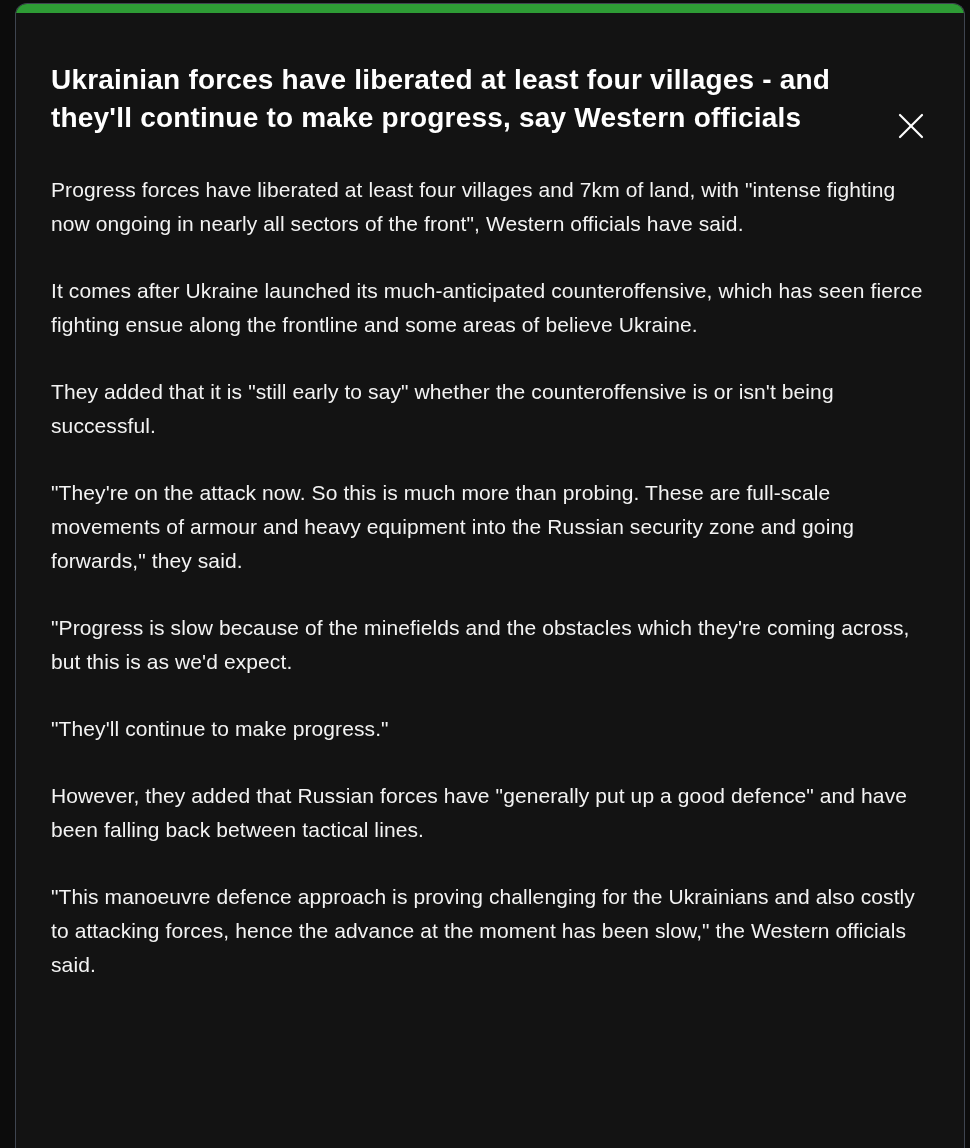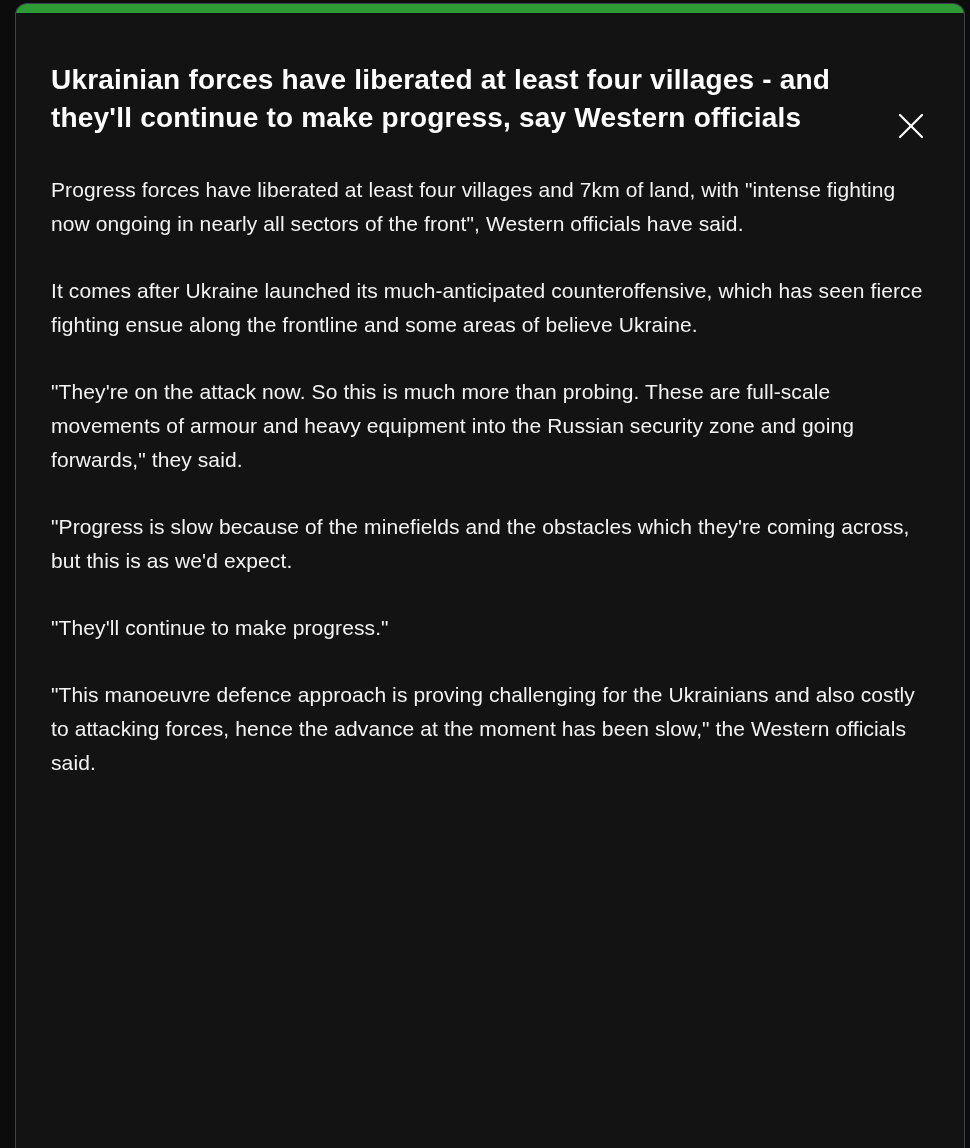--- a/index.html
+++ b/index.html
@@ -93,25 +93,27 @@
 
       <h1 class="headline">Ukrainian forces have liberated at least four villages - and they'll continue to make progress, say Western officials</h1>
 
       <div class="article-body">
 
           <p>Progress forces have liberated at least four villages and 7km of land, with "intense fighting now ongoing in nearly all sectors of the front", Western officials have said.</p>
 
           <p>It comes after Ukraine launched its much-anticipated counteroffensive, which has seen fierce fighting ensue along the frontline and some areas of believe Ukraine.</p>
 
 
+          <p>They added that it is "still early to say" whether the counteroffensive is or isn't being successful.</p>
 
           <p>"They're on the attack now. So this is much more than probing. These are full-scale movements of armour and heavy equipment into the Russian security zone and going forwards," they said.</p>
 
           <p>"Progress is slow because of the minefields and the obstacles which they're coming across, but this is as we'd expect.</p>
 
           <p>"They'll continue to make progress."</p>
 
+          <p>However, they added that Russian forces have "generally put up a good defence" and have been falling back between tactical lines.</p>
 
           <p>"This manoeuvre defence approach is proving challenging for the Ukrainians and also costly to attacking forces, hence the advance at the moment has been slow," the Western officials said.</p>
         </div>
     </div>
   </div>
 </div>
 
 </body></html>

